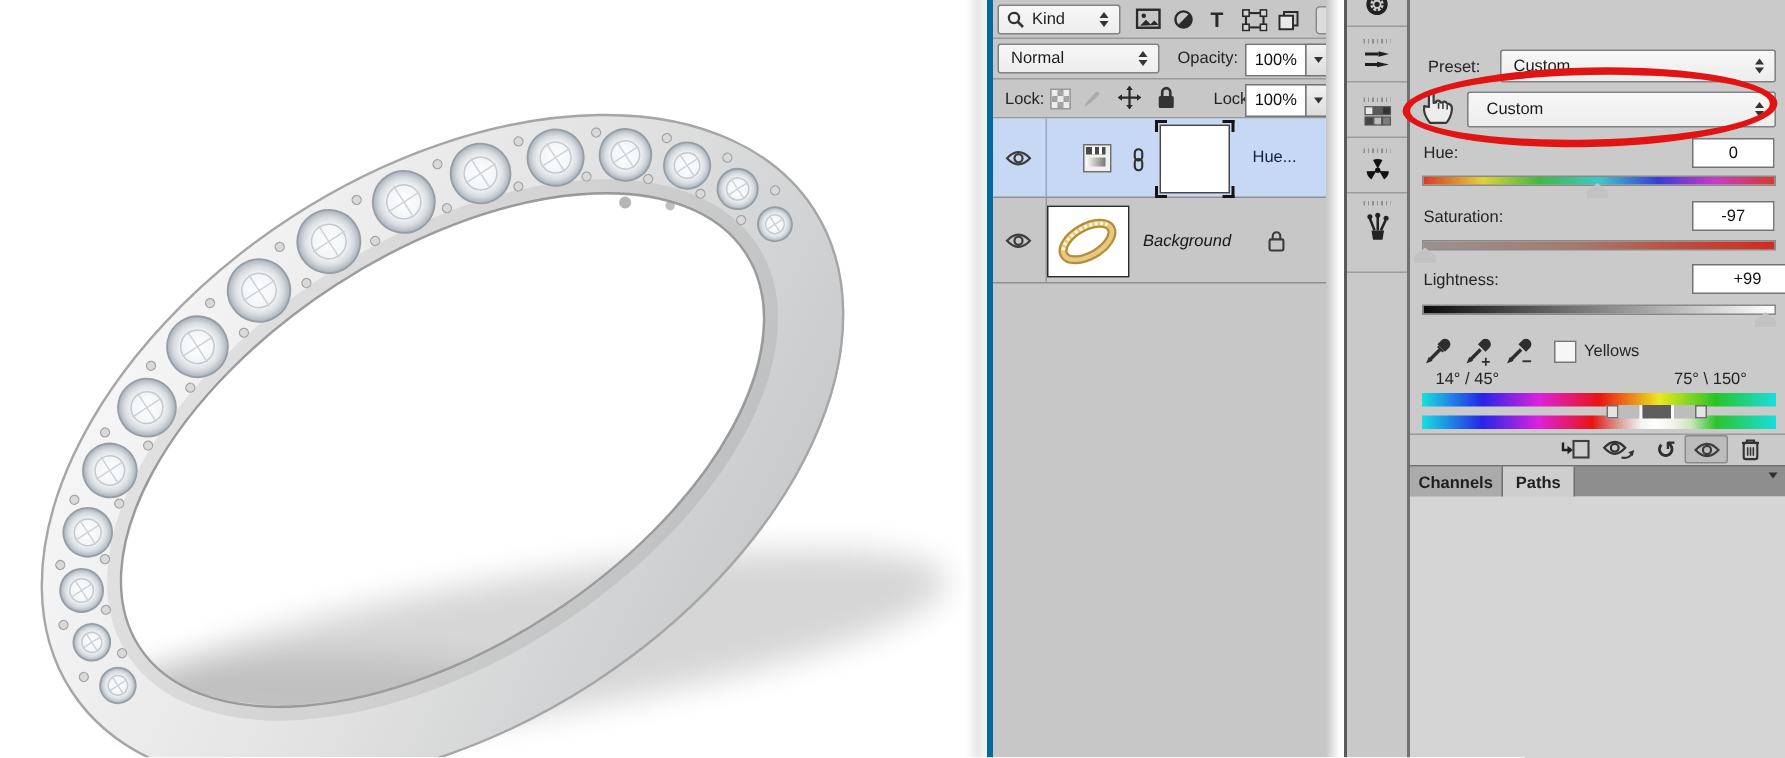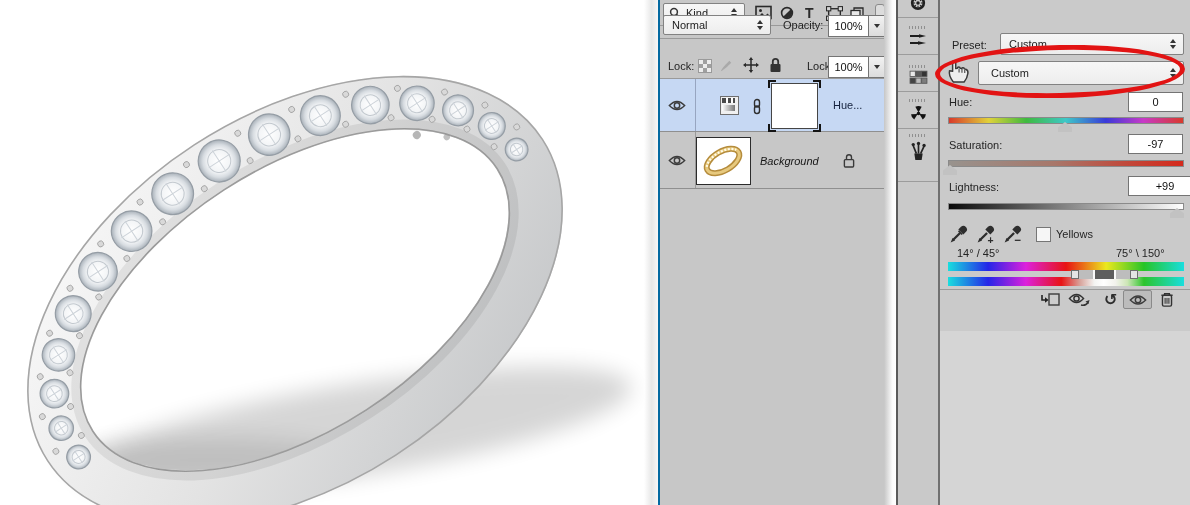--- a/index.html
+++ b/index.html
@@ -19,21 +19,21 @@
   .valbox{position:absolute;background:#fff;border:1px solid #747474;box-sizing:border-box;
           display:flex;align-items:center;justify-content:center;color:#111}
   .combo{position:absolute;display:flex;box-sizing:border-box}
   .combo .val{background:#fff;border:1px solid #747474;width:39px;height:20px;display:flex;
               align-items:center;justify-content:center;color:#111}
   .combo .arr{width:15px;height:20px;margin-left:-1px;background:linear-gradient(#f2f2f2,#dcdcdc);
               border:1px solid #747474;display:flex;align-items:center;justify-content:center}
   .dda{width:0;height:0;border-left:3.5px solid transparent;border-right:3.5px solid transparent;border-top:4px solid #333}
   
   .layers-panel{position:absolute;left:658px;top:0;width:226px;height:505px;background:#c7c7c7;
-                border-left:2px solid #0369a1;box-sizing:border-box;overflow:hidden}
+                border-left:4px solid #0369a1;box-sizing:border-box;overflow:hidden}
   .prow{position:absolute;left:0;width:224px;box-sizing:border-box;border-bottom:1px solid #9a9a9a}
   .layer-row{position:absolute;left:0;width:224px;box-sizing:border-box;border-bottom:1px solid #8f8f8f}
   .eyecol{position:absolute;left:0;top:0;bottom:0;width:35px;border-right:1px solid #9b9b9b}
   .icon-strip{position:absolute;left:898px;top:0;width:42px;height:505px;background:#c9c9c9;
               border-right:2px solid #707070;box-sizing:border-box}
   .strip-btn{position:relative;width:100%;border-bottom:1px solid #9c9c9c;display:flex;
              flex-direction:column;align-items:center;justify-content:flex-end;box-sizing:border-box}
   .grip{width:18px;height:3px;margin:3px auto 2px;background:repeating-linear-gradient(90deg,#8f8f8f 0 1px,transparent 1px 3px)}
   .props{position:absolute;left:940px;top:0;width:250px;height:505px;background:#cacaca;overflow:hidden}
   .corner{position:absolute;width:6px;height:6px;border:2px solid #141414}
@@ -208,21 +208,21 @@
             </g>
           </svg></span>
       <span class="abs" style="left:190px;top:6px">
         <svg width="16" height="15" viewBox="0 0 16 14">
             <rect x="1" y="4" width="9" height="9" fill="#e8e8e8" stroke="#2a2a2a" stroke-width="1.3"></rect>
             <path d="M4 4 V1.5 h9 v9 H10.5" fill="none" stroke="#2a2a2a" stroke-width="1.3"></path>
           </svg></span>
       <span class="abs" style="left:215px;top:4px;width:8px;height:17px;background:#dcdcdc;border:1px solid #8a8a8a;border-radius:3px"></span>
     </div>
 
-    <div class="prow" style="top:12px;height:27px">
+    <div class="prow" style="top:26px;height:27px">
       <div class="drop" style="left:3px;top:3px;width:108px;height:20px">
         <span class="lbl">Normal</span>
         <span class="spin">
             <i class="u"></i>
             <i class="d"></i>
           </span>
       </div>
       <span class="abs txt" style="left:123px;top:7px">Opacity:</span>
       <div class="combo" style="left:168px;top:3px">
         <span class="val">100%</span>
@@ -488,17 +488,23 @@
         </svg>
       </span>
     <span class="abs" style="left:219px;top:291px">
       <svg width="16" height="17" viewBox="0 0 16 18">
           <path d="M2 4.5 h12" stroke="#333" stroke-width="1.5"></path>
           <path d="M5.5 4.5 V2.8 h5 V4.5" fill="none" stroke="#333" stroke-width="1.5"></path>
           <rect x="3.2" y="4.5" width="9.6" height="11.5" rx="1.5" fill="none" stroke="#333" stroke-width="1.5"></rect>
           <path d="M6 7.5 v6 M8 7.5 v6 M10 7.5 v6" stroke="#333" stroke-width="1.1"></path>
         </svg></span>
 
+    <div class="abs" style="left:0;top:310px;width:250px;height:21px;background:#8e8e8e;border-top:1px solid #6f6f6f;box-sizing:border-box">
+      <span class="tab" style="left:0;width:62px;background:#ababab">Channels</span>
+      <span class="tab" style="left:62px;width:48px;background:#cecece">Paths</span>
+      <span class="abs" style="right:5px;top:8px">
+        <span class="dda" style="border-top-color:#2e2e2e"></span></span>
+    </div>
     <div class="abs" style="left:0;top:331px;width:250px;height:174px;background:#d5d5d5"></div>
   </section>
 
   <div class="red-ellipse"></div>
 </div>
 
 </body></html>

